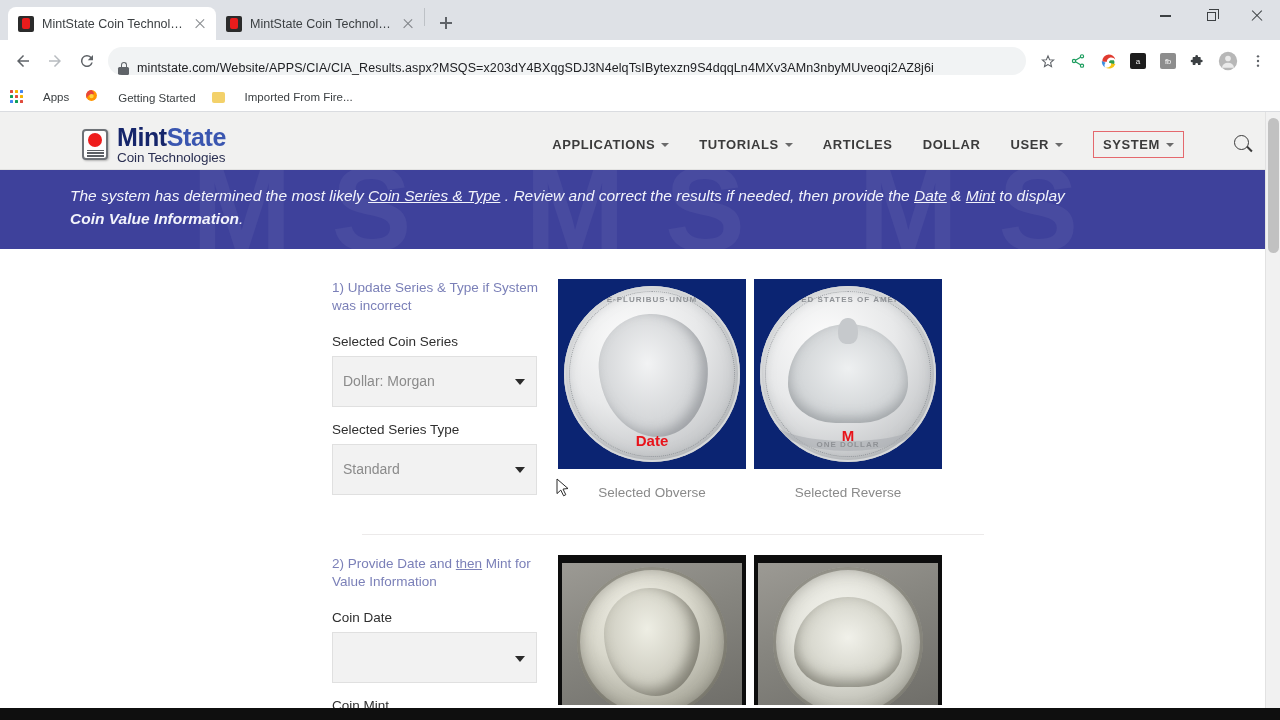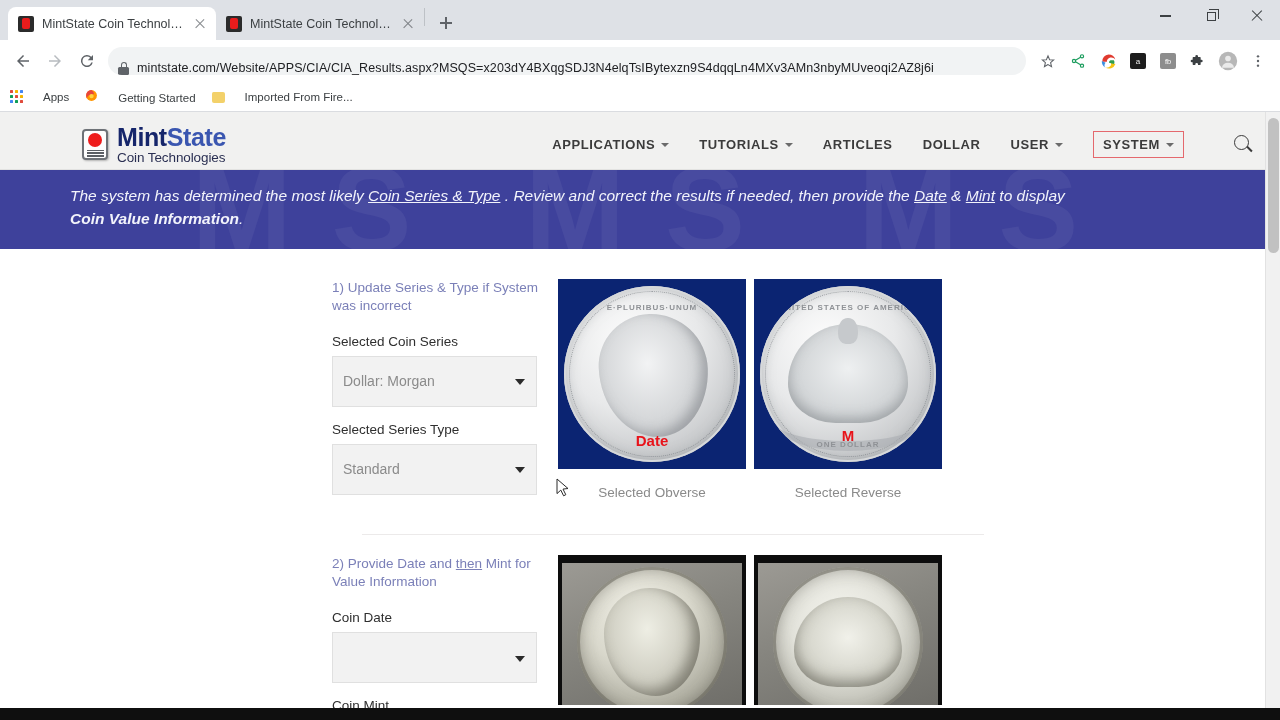--- a/index.html
+++ b/index.html
@@ -208,21 +208,21 @@
     border-radius:0 0 50% 50%;
   }
   .coin-legend {
     position:absolute; inset:9px; border-radius:50%;
     font-size:8.5px; color:#8d9094; letter-spacing:1px;
   }
   .legend-top, .legend-bot {
     position:absolute; left:0; right:0; text-align:center; font-weight:bold;
     font-size:8px; color:#8f9296;
   }
-  .legend-top { top:8px; } .legend-bot { bottom:4px; }
+  .legend-top { top:0; } .legend-bot { bottom:4px; }
   .coin-mark {
     position:absolute; font-size:15px; font-weight:bold; color:#e8131a;
     font-family:"Liberation Sans", sans-serif;
   }
   .mark-date { left:50%; transform:translateX(-50%); bottom:13px; }
   .mark-m { left:50%; transform:translateX(-50%); bottom:18px; }
 
   
   .photo-box {
     width:188px; height:150px; background:#0d0d0d; display:flex; align-items:center;

